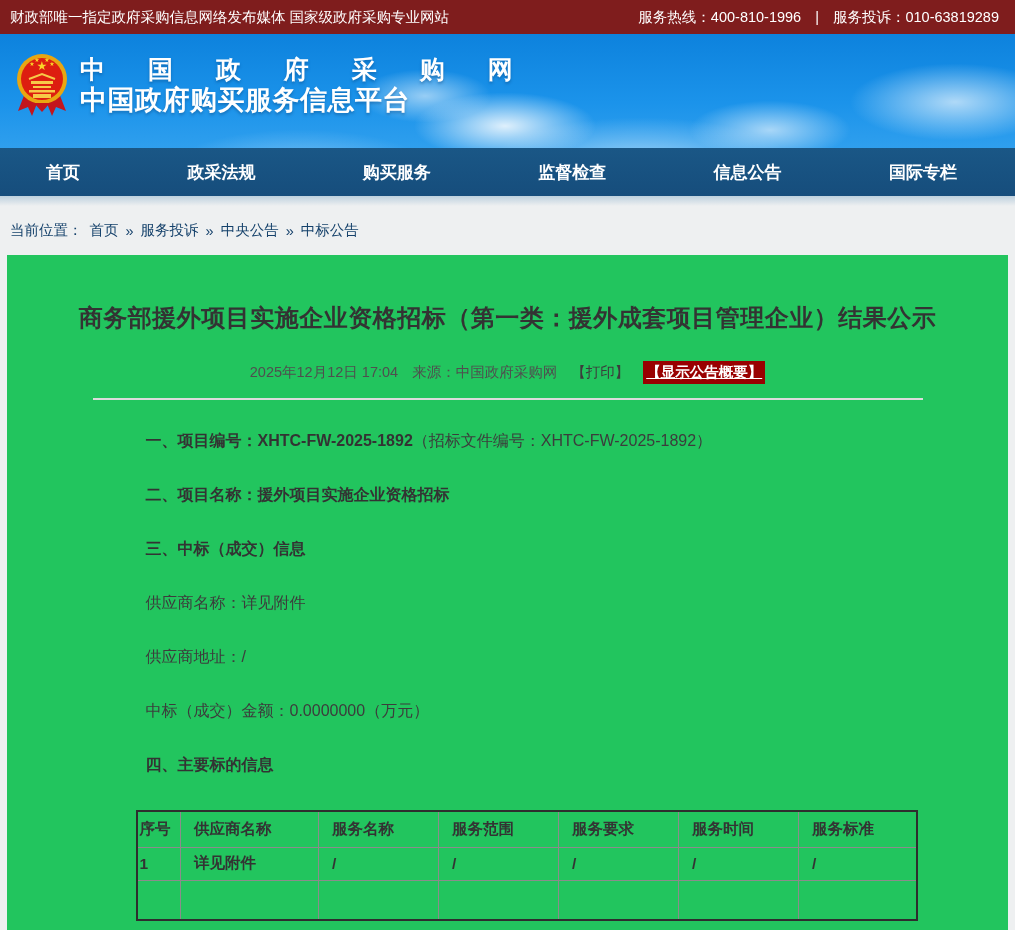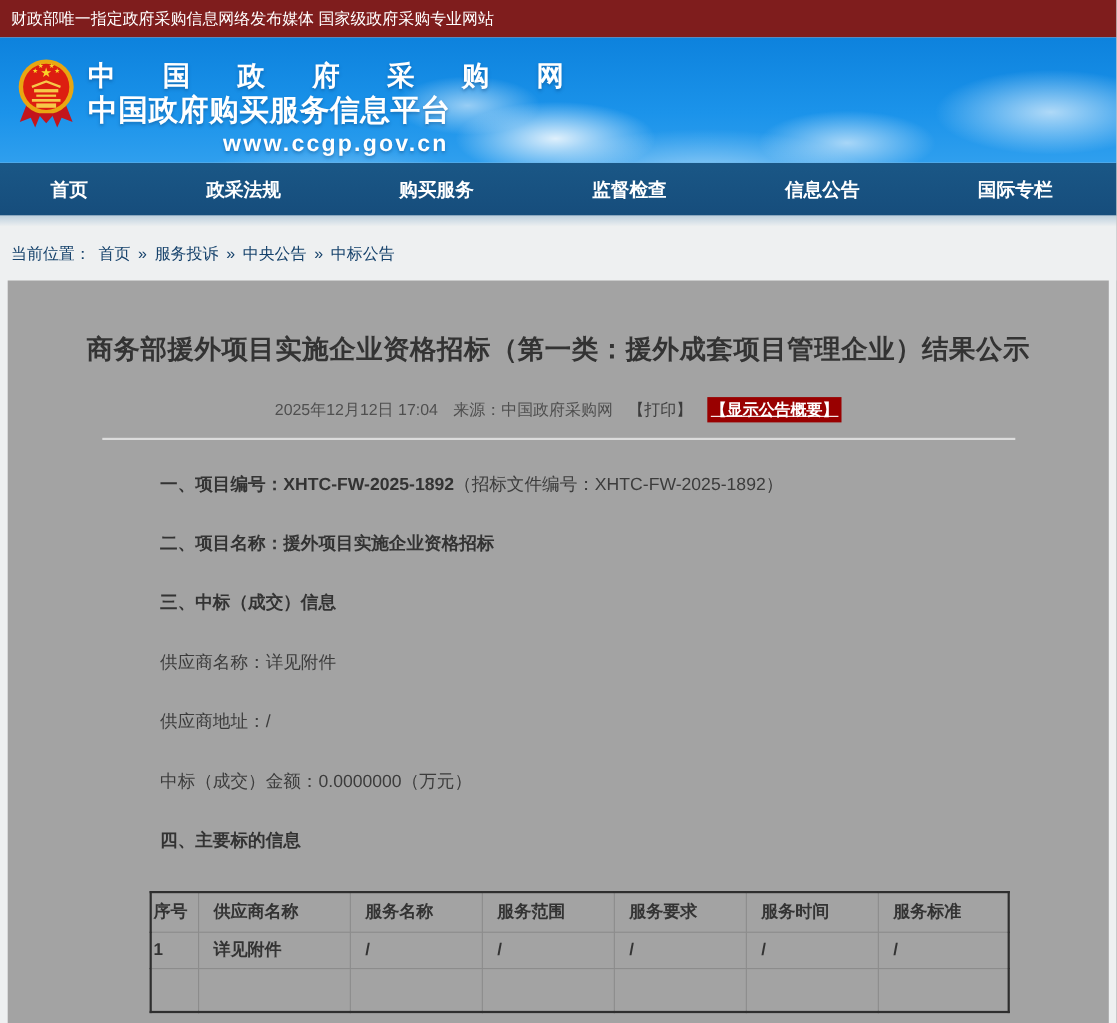--- a/index.html
+++ b/index.html
@@ -83,21 +83,21 @@
     padding-left: 10px;
     font-size: 14.5px; color: #15416b;
     background: #eef0f1;
     gap: 7px;
   }
   .crumb-link { cursor: pointer; }
 
   
   .content {
     margin: 0 7px;
-    background: #a3a3a3;
+    background: #22c55e;
     height: 675px;
   }
   .article-title {
     margin: 0; padding-top: 46px;
     text-align: center;
     font-size: 24px; font-weight: bold; color: #333333;
     letter-spacing: 0.5px;
     line-height: 34px;
   }
   .meta {
@@ -150,20 +150,25 @@
   .result-table tbody tr.r1 { height: 40px; }
   .col0 { width: 44px; } .col1 { width: 138px; }
   .col2, .col3, .col4, .col5 { width: 120px; }
   .col6 { width: 118px; }
 </style>
 </head>
 <body>
 
 <div class="topbar">
   <span>财政部唯一指定政府采购信息网络发布媒体 国家级政府采购专业网站</span>
+  <div class="topbar-right">
+    <span>服务热线：400-810-1996</span>
+    <span>|</span>
+    <span>服务投诉：010-63819289</span>
+  </div>
 </div>
 
 <div class="header">
   <div class="clouds"></div>
   <div class="logo">
     <span>
       <svg width="52" height="68" viewBox="0 0 52 68" aria-hidden="true">
         <path d="M9 42 L2 60 L12 56 L16 65 L22 50 Z" fill="#c3151c"></path>
         <path d="M43 42 L50 60 L40 56 L36 65 L30 50 Z" fill="#c3151c"></path>
         <circle cx="26" cy="28" r="25" fill="#e9a611"></circle>
@@ -178,21 +183,20 @@
         <rect x="17" y="35" width="18" height="2" fill="#f7c948"></rect>
         <rect x="13" y="39" width="26" height="2.5" fill="#f7c948"></rect>
         <rect x="17" y="43" width="18" height="4" fill="#f7c948"></rect>
         <rect x="19" y="49" width="14" height="4" rx="2" fill="#e9a611"></rect>
         <path d="M18 52 L26 61 L34 52 Z" fill="#c3151c"></path>
       </svg>
     </span>
     <div class="wordmark">
       <div class="site-name">中 国 政 府 采 购 网</div>
       <div class="site-subtitle">中国政府购买服务信息平台</div>
-      <div class="site-url">www.ccgp.gov.cn</div>
     </div>
   </div>
 </div>
 
 <div class="nav">
   <span class="nav-item">首页</span>
   <span class="nav-item">政采法规</span>
   <span class="nav-item">购买服务</span>
   <span class="nav-item">监督检查</span>
   <span class="nav-item">信息公告</span>

